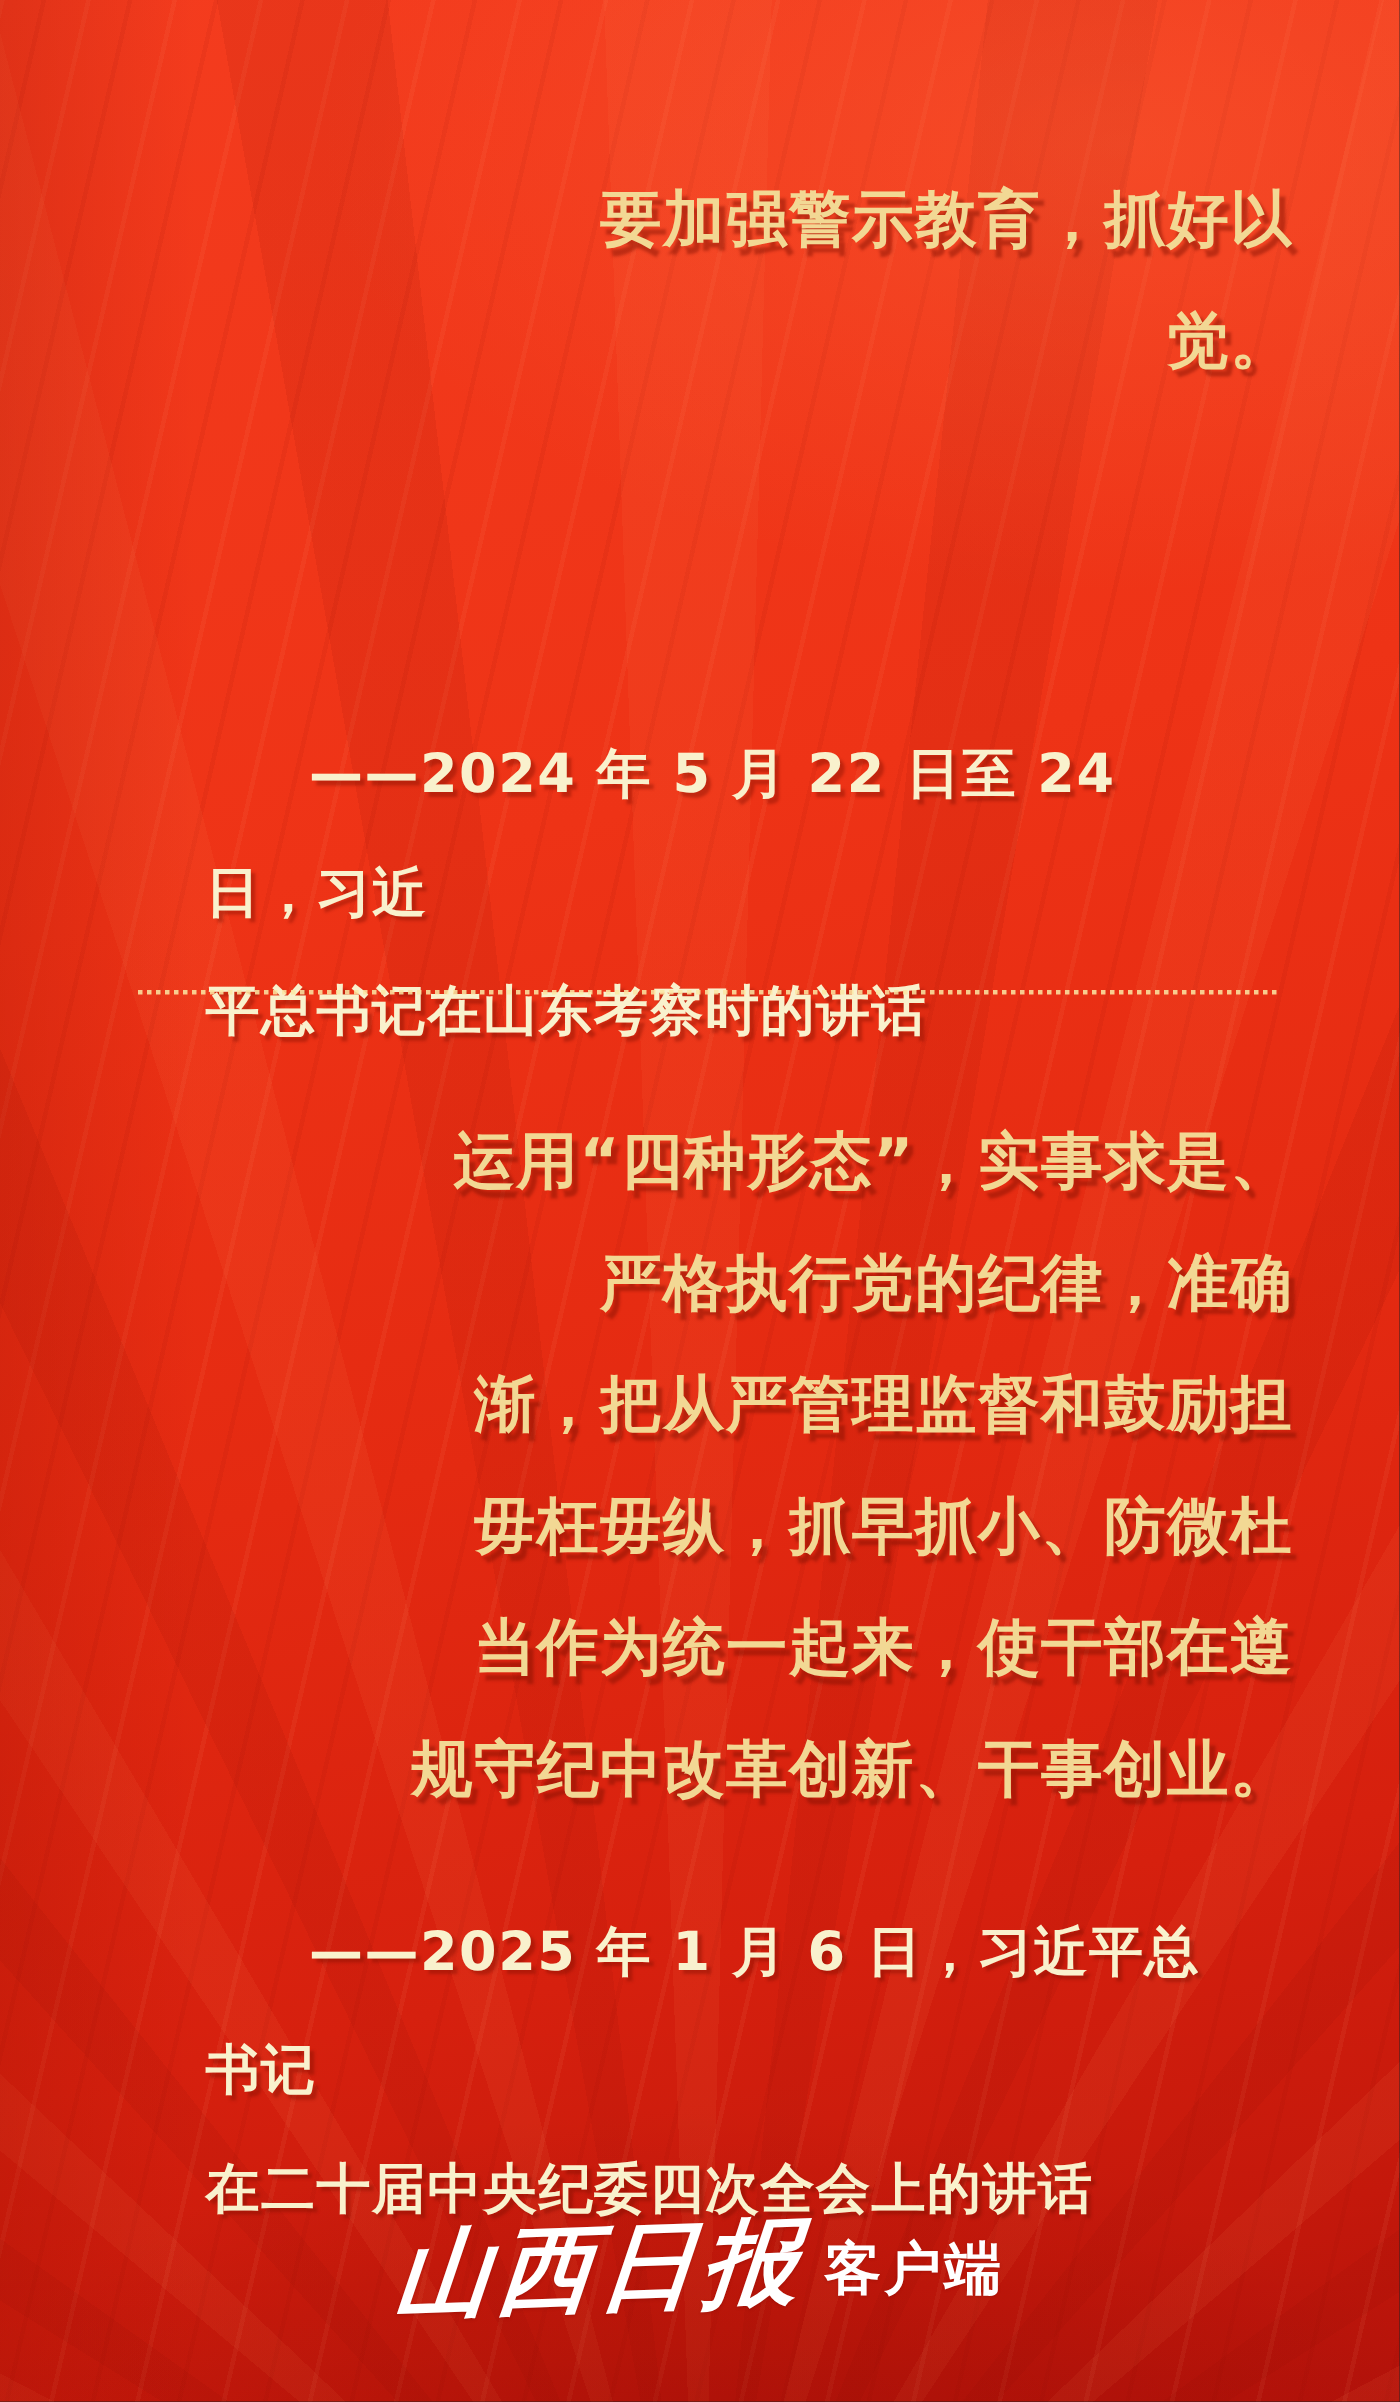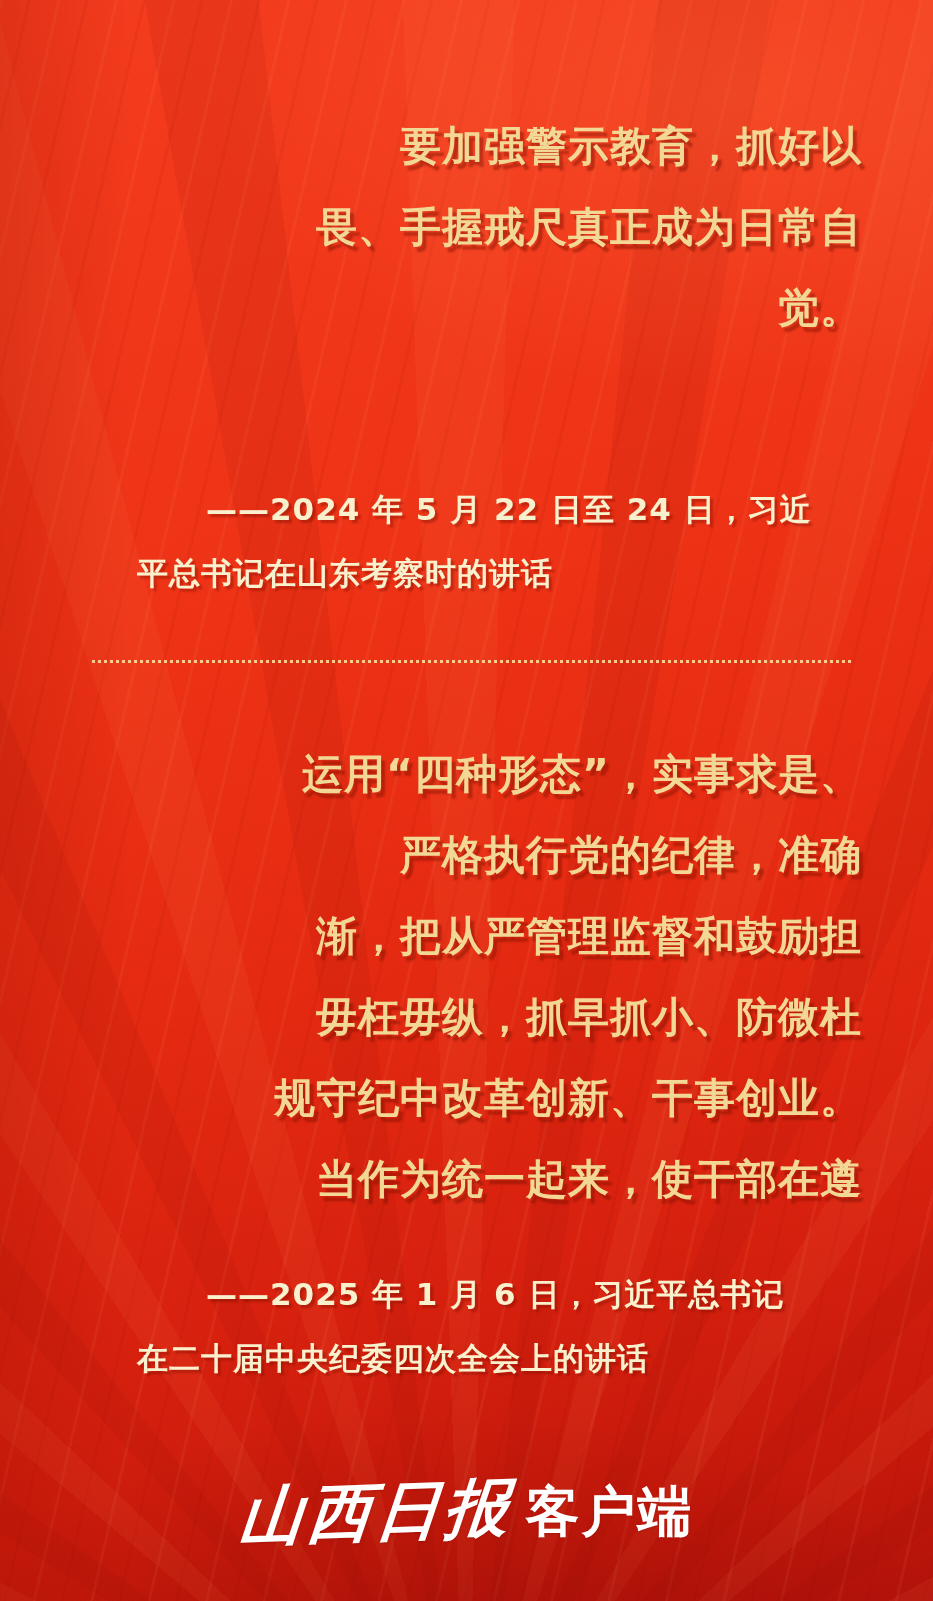--- a/index.html
+++ b/index.html
@@ -48,22 +48,22 @@
   }
   .quote-1 { top: 106px; }
   .quote-2 { top: 734px; }
   .qline.indent { text-indent: 116px; }
 
   .attribution {
     position: absolute;
     left: 137px;
     width: 690px;
     color: #f9f1cd;
-    font-size: 31px;
-    line-height: 64px;
+    font-size: 36px;
+    line-height: 79px;
     font-weight: bold;
     letter-spacing: 1px;
     text-shadow: 3px 3px 2px rgba(125, 15, 0, 0.4);
   }
   .attribution-1 { top: 477px; }
   .attribution-2 { top: 1262px; }
   .aline.first { text-indent: 69px; }
 
   .divider {
     position: absolute;
@@ -91,52 +91,51 @@
     font-weight: bold;
     font-style: italic;
     letter-spacing: 4px;
     transform: skewX(-7deg) rotate(-2deg);
     font-family: "DejaVu Serif", cursive;
     text-shadow: 0 1px 2px rgba(120, 10, 0, 0.3);
   }
   .logo-suffix {
     display: inline-block;
     margin-left: 14px;
-    font-size: 54px;
+    font-size: 38px;
     font-weight: bold;
     letter-spacing: 2px;
     font-family: Liberation Mono, monospace;
     text-shadow: 0 1px 2px rgba(120, 10, 0, 0.3);
   }
 </style>
 </head>
 <body>
 
 <div class="poster">
 
   <div class="quote quote-1">
     <div class="qline indent">要加强警示教育，抓好以</div>
-    <div class="qline">畏、手握戒尺真正成为日常自</div>
     <div class="qline">觉。</div>
   </div>
 
   <div class="attribution attribution-1">
     <div class="aline first">——2024 年 5 月 22 日至 24 日，习近</div>
     <div class="aline">平总书记在山东考察时的讲话</div>
   </div>
 
   <div class="divider"></div>
 
   <div class="quote quote-2">
     <div class="qline">运用“四种形态”，实事求是、</div>
     <div class="qline indent">严格执行党的纪律，准确</div>
     <div class="qline">渐，把从严管理监督和鼓励担</div>
     <div class="qline">毋枉毋纵，抓早抓小、防微杜</div>
+    <div class="qline">当作为统一起来，使干部在遵</div>
     <div class="qline">规守纪中改革创新、干事创业。</div>
-    <div class="qline">当作为统一起来，使干部在遵</div>
   </div>
 
   <div class="attribution attribution-2">
     <div class="aline first">——2025 年 1 月 6 日，习近平总书记</div>
     <div class="aline">在二十届中央纪委四次全会上的讲话</div>
   </div>
 
   <div class="footer-logo">
     <span class="logo-script">山西日报</span>
     <span class="logo-suffix">客户端</span>

